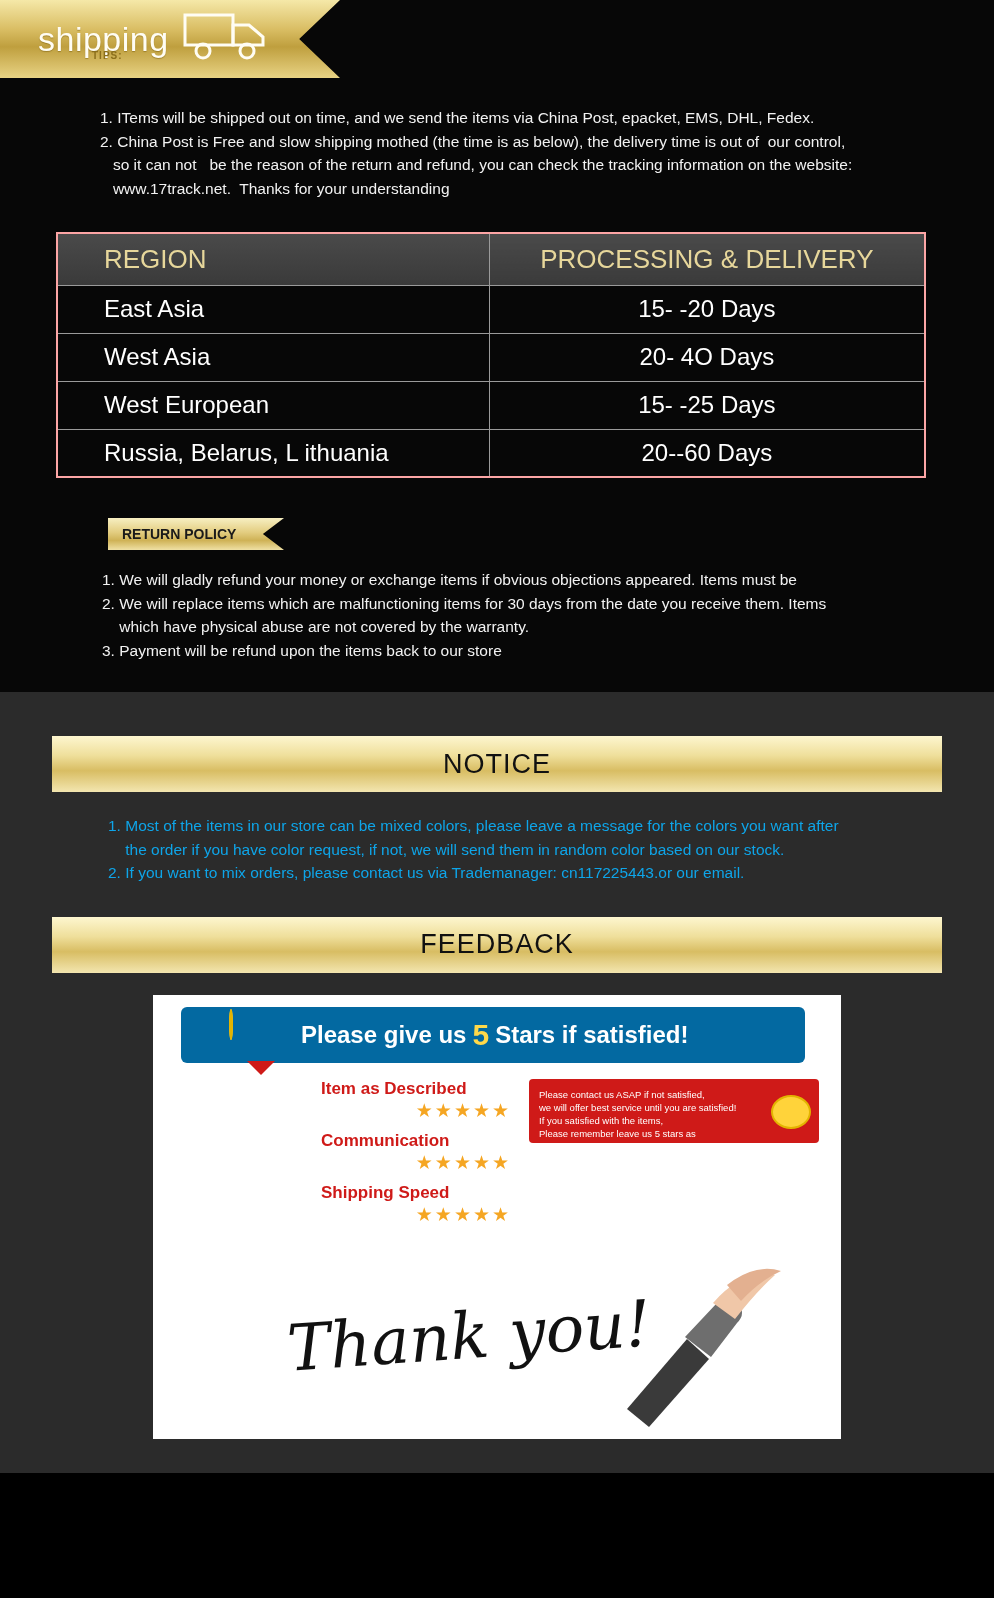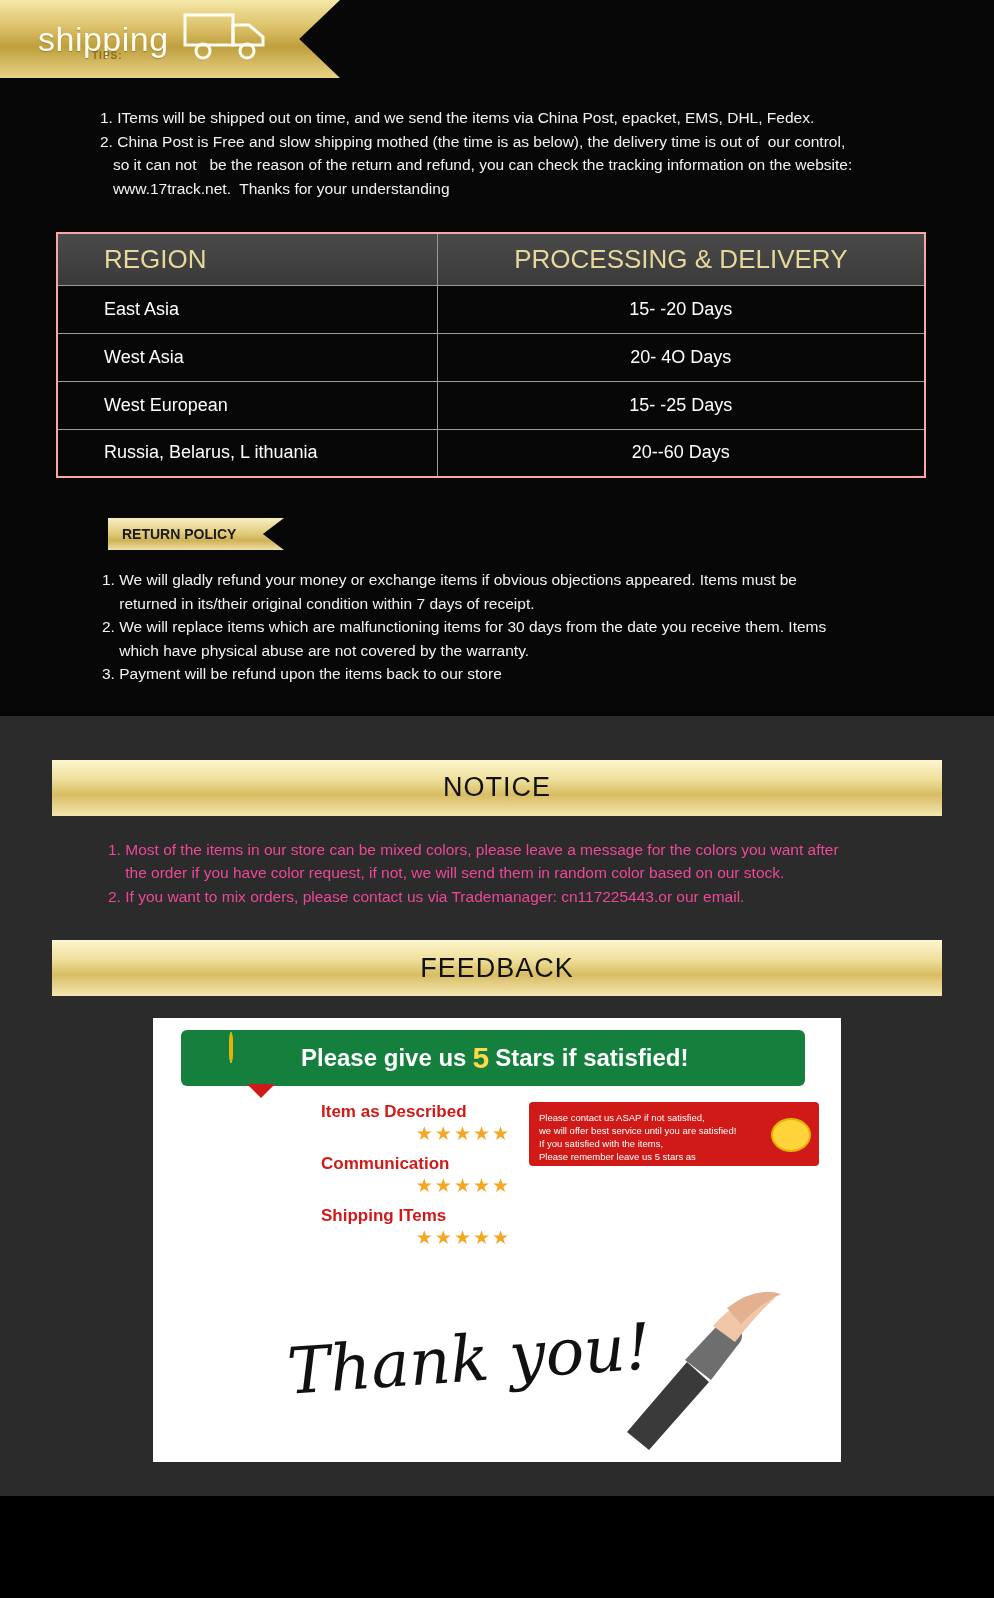--- a/index.html
+++ b/index.html
@@ -65,21 +65,21 @@
   table.ship-table {
     margin: 32px 0 0 56px;
     border-collapse: collapse;
     width: 870px;
     border: 2px solid #fca5a5;
   }
   table.ship-table td {
     border: 1px solid #9a9a9a;
     height: 48px;
     color: #fff;
-    font-size: 18px;
+    font-size: 24px;
   }
   table.ship-table tr.head td {
     background: linear-gradient(180deg,#4a4a4a 0%, #3a3a3a 100%);
     color: #e7d79b;
     font-size: 26px;
     height: 52px;
     font-weight: 400;
   }
   td.region { padding-left: 46px; }
   td.region.head-cell { padding-left: 46px; }
@@ -123,33 +123,33 @@
     justify-content: center;
     color: #111;
     font-size: 27px;
     letter-spacing: 1px;
   }
   .notice-list {
     margin: 22px 0 0 108px;
     width: 820px;
     font-size: 15.5px;
     line-height: 23.5px;
-    color: #ec4899;
+    color: #0ea5e9;
   }
   .notice-list div { white-space: pre-wrap; }
 
   
   .feedback-card {
     margin: 22px auto 0 auto;
     width: 688px;
     background: #fff;
     padding: 12px 14px 0 14px;
   }
   .fb-banner {
-    background: #15803d;
+    background: #0369a1;
     border-radius: 6px;
     height: 56px;
     display: flex;
     align-items: center;
     color: #fff;
     font-size: 24px;
     font-weight: bold;
     padding-left: 120px;
     position: relative;
     margin-left: 14px;
@@ -291,21 +291,20 @@
       </tr>
     </tbody>
       </table>
 
     <div class="ribbon-return">
       <span>RETURN POLICY</span>
     </div>
 
     <div class="policy-list">
       <div>1. We will gladly refund your money or exchange items if obvious objections appeared. Items must be</div>
-      <div>    returned in its/their original condition within 7 days of receipt.</div>
       <div>2. We will replace items which are malfunctioning items for 30 days from the date you receive them. Items</div>
       <div>    which have physical abuse are not covered by the warranty.</div>
       <div>3. Payment will be refund upon the items back to our store</div>
     </div>
   </div>
 
   <div class="section-grey">
 
     <div class="gold-banner">
       <span>NOTICE</span>
@@ -335,21 +334,21 @@
         <div class="fb-left">
           <div class="fb-row">
             <span class="fb-label">Item as Described</span>
             <span class="stars">★★★★★</span>
           </div>
           <div class="fb-row">
             <span class="fb-label">Communication</span>
             <span class="stars">★★★★★</span>
           </div>
           <div class="fb-row">
-            <span class="fb-label">Shipping ITems</span>
+            <span class="fb-label">Shipping Speed</span>
             <span class="stars">★★★★★</span>
           </div>
         </div>
         <div class="fb-note">
           <span style="white-space:pre-line">Please contact us ASAP if not satisfied,
 we will offer best service until you are satisfied!
 If you satisfied with the items,
 Please remember leave us 5 stars as encoragement</span>
           <span class="winky"></span>
         </div>

